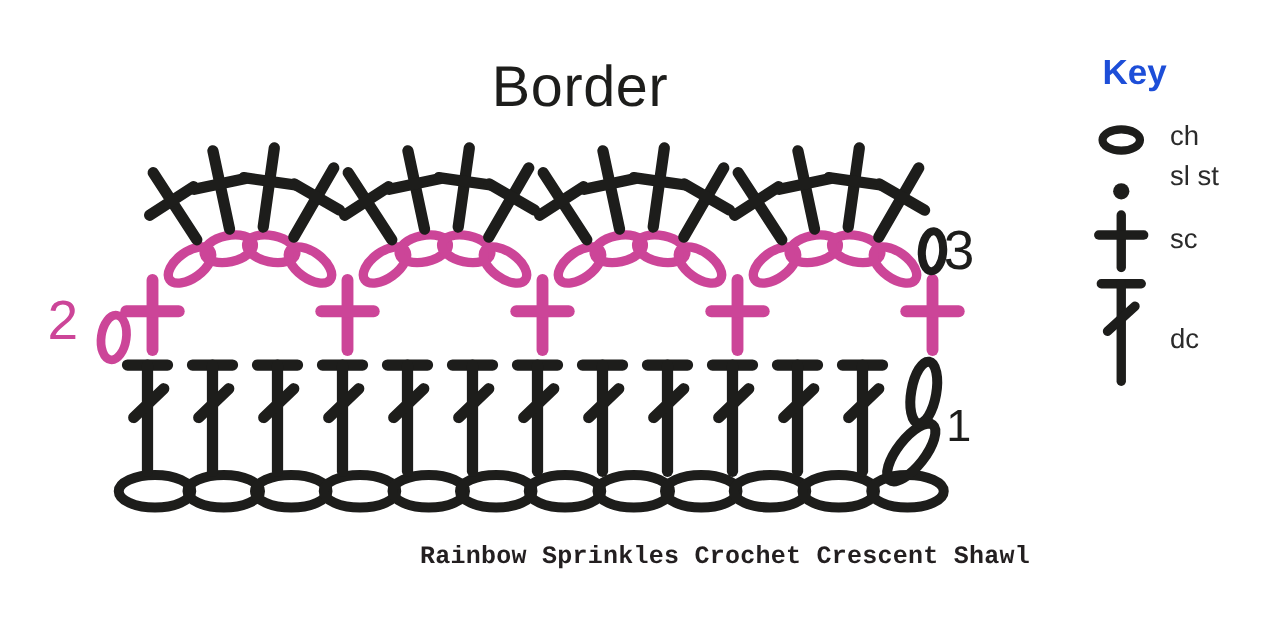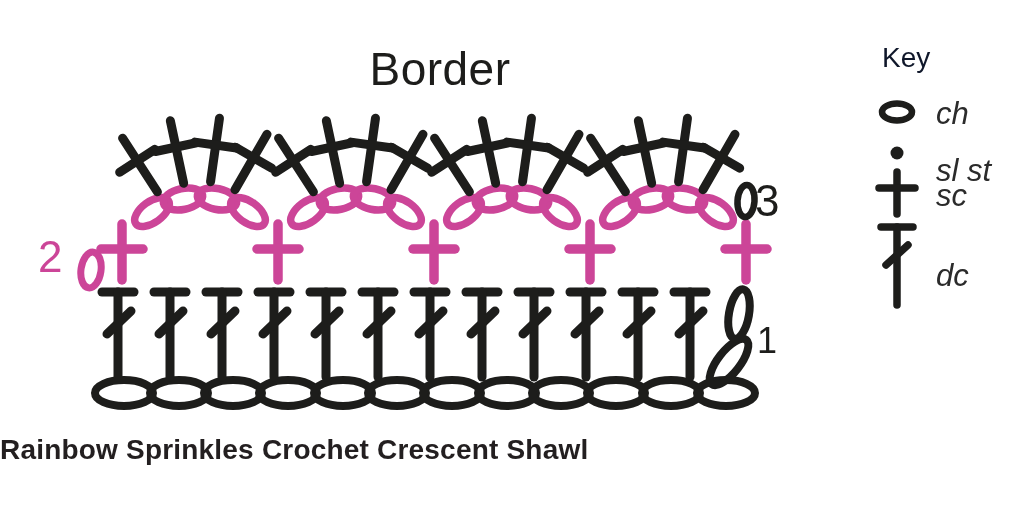--- a/index.html
+++ b/index.html
@@ -1,30 +1,30 @@
 <!DOCTYPE html>
 <html><head>
 <meta charset="utf-8">
 <style>
   html,body{margin:0;padding:0;background:#fff;}
   .canvas{position:relative;width:1024px;height:510px;background:#ffffff;overflow:hidden;
           font-family:"Liberation Sans",sans-serif;}
   .title{position:absolute;left:0;top:42px;width:880px;text-align:center;
-         font-size:46px;color:#1d1d1b;letter-spacing:0.5px;}
-  .caption{position:absolute;left:0;top:434px;width:824px;text-align:left;
-           font-size:28px;font-weight:bold;color:#231f20;letter-spacing:0.2px;}
+         font-size:46px;color:#1d1d1b;letter-spacing:0.5px;padding-left:24px;}
+  .caption{position:absolute;left:0;top:434px;width:824px;text-align:right;
+           font-size:20px;font-weight:bold;color:#231f20;letter-spacing:0.2px;font-family:Liberation Mono, monospace;}
   .diagram-svg{position:absolute;left:0;top:0;}
   .row-num{position:absolute;line-height:1;}
   .num-1{left:757px;top:323px;font-size:36px;color:#1d1d1b;}
   .num-2{left:38px;top:235px;font-size:44px;color:#cc4598;}
   .num-3{left:755px;top:179px;font-size:44px;color:#1d1d1b;}
-  .key-title{position:absolute;left:882px;top:42px;font-size:28px;color:#0f172a;}
+  .key-title{position:absolute;left:882px;top:42px;font-size:28px;color:#1d4ed8;font-weight:bold;}
   .key-icon{position:absolute;}
-  .key-label{position:absolute;left:936px;font-size:31px;color:#2b2b2b;line-height:1;font-style:italic;}
-  .kl-ch{top:98px;}  .kl-slst{top:155px;}  .kl-sc{top:180px;text-align:right;}  .kl-dc{top:260px;}
+  .key-label{position:absolute;left:936px;font-size:22px;color:#2b2b2b;line-height:1;}
+  .kl-ch{top:98px;}  .kl-slst{top:130px;}  .kl-sc{top:180px;text-align:right;}  .kl-dc{top:260px;}
   .ki-ch{left:878px;top:99px;}  .ki-slst{left:889px;top:145px;}
   .ki-sc{left:875px;top:168px;} .ki-dc{left:877px;top:223px;}
 </style>
 </head>
 <body>
 
 <div class="canvas">
 
   <div class="title">Border</div>
 

